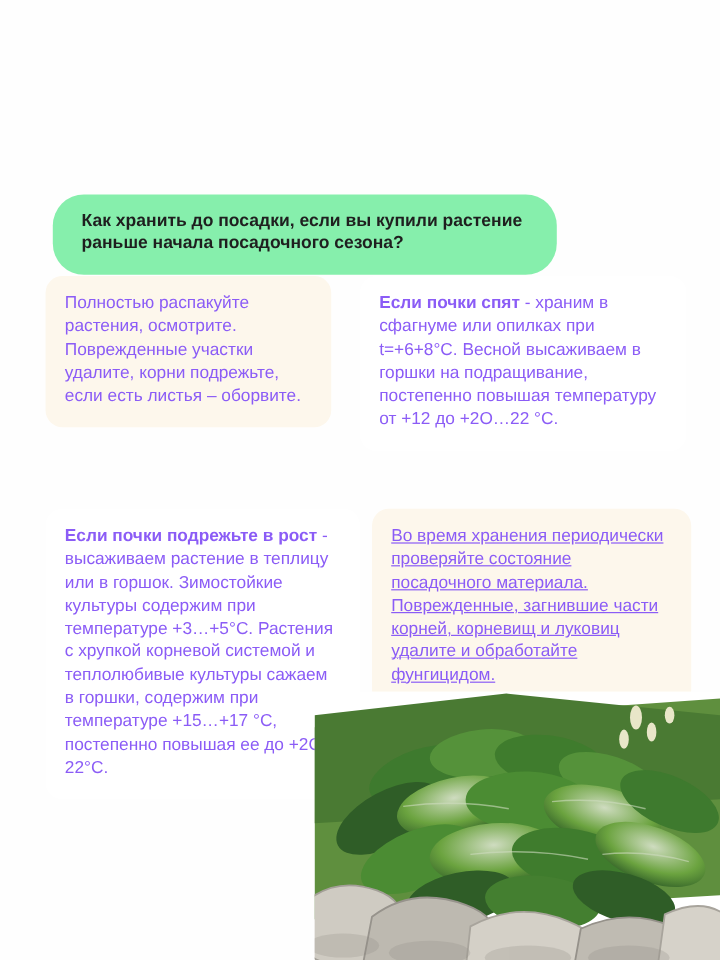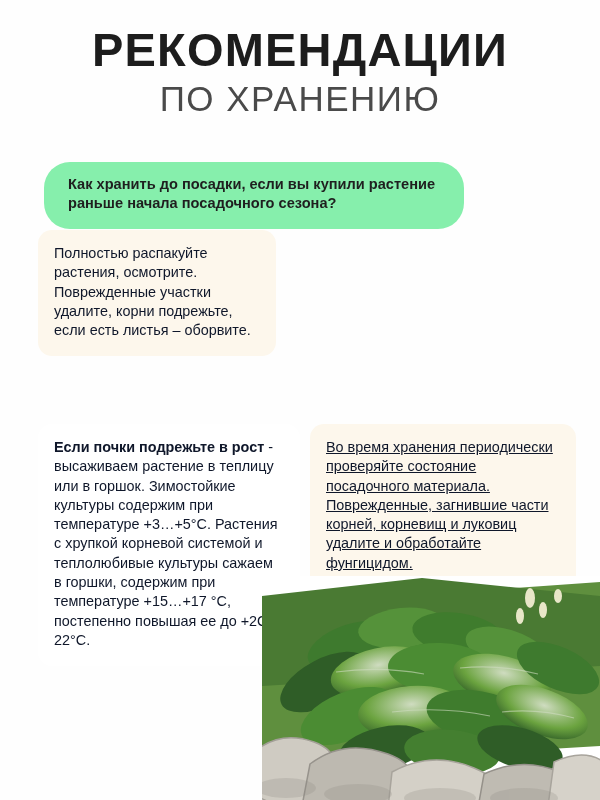--- a/index.html
+++ b/index.html
@@ -67,21 +67,21 @@
   }
 
   
   .card {
     position: absolute;
     box-sizing: border-box;
     border-radius: 14px;
     padding: 14px 16px 16px 16px;
     font-size: 14.4px;
     line-height: 1.34;
-    color: #0f172a;
+    color: #8b5cf6;
   }
   .card b {
     font-weight: 700;
   }
   .card-1 {
     top: 230px;
     left: 38px;
     width: 238px;
     background: #fdf7ec;
   }
@@ -114,33 +114,32 @@
     height: 224px;
     overflow: hidden;
   }
   .photo svg { display: block; }
 </style>
 </head>
 <body>
 
 <div class="page">
 
-  <div class="title-block">
-    <div class="title-main">РЕКОМЕНДАЦИИ</div>
-    <div class="title-sub">ПО ХРАНЕНИЮ</div>
-  </div>
 
   <div class="question-banner">
     <div class="question-text">Как хранить до посадки, если вы купили растение раньше начала посадочного сезона?</div>
   </div>
 
   <div class="card card-1">
     <span>Полностью распакуйте растения, осмотрите. Поврежденные участки удалите, корни подрежьте, если есть листья – оборвите.</span>
   </div>
 
+  <div class="card card-2">
+    <b>Если почки спят</b><span> - храним в сфагнуме или опилках при t=+6+8°С. Весной высаживаем в горшки на подращивание, постепенно повышая температуру от +12 до +2О…22 °С.</span>
+  </div>
 
   <div class="card card-3">
     <b>Если почки подрежьте в рост</b><span> - высаживаем растение в теплицу или в горшок. Зимостойкие культуры содержим при температуре +3…+5°С. Растения с хрупкой корневой системой и теплолюбивые культуры сажаем в горшки, содержим при температуре +15…+17 °С, постепенно повышая ее до +2О…22°С.</span>
   </div>
 
   <div class="card card-4">
     <span>Во время хранения периодически проверяйте состояние посадочного материала. Поврежденные, загнившие части корней, корневищ и луковиц удалите и обработайте фунгицидом.</span>
   </div>
 
   <div class="photo">

